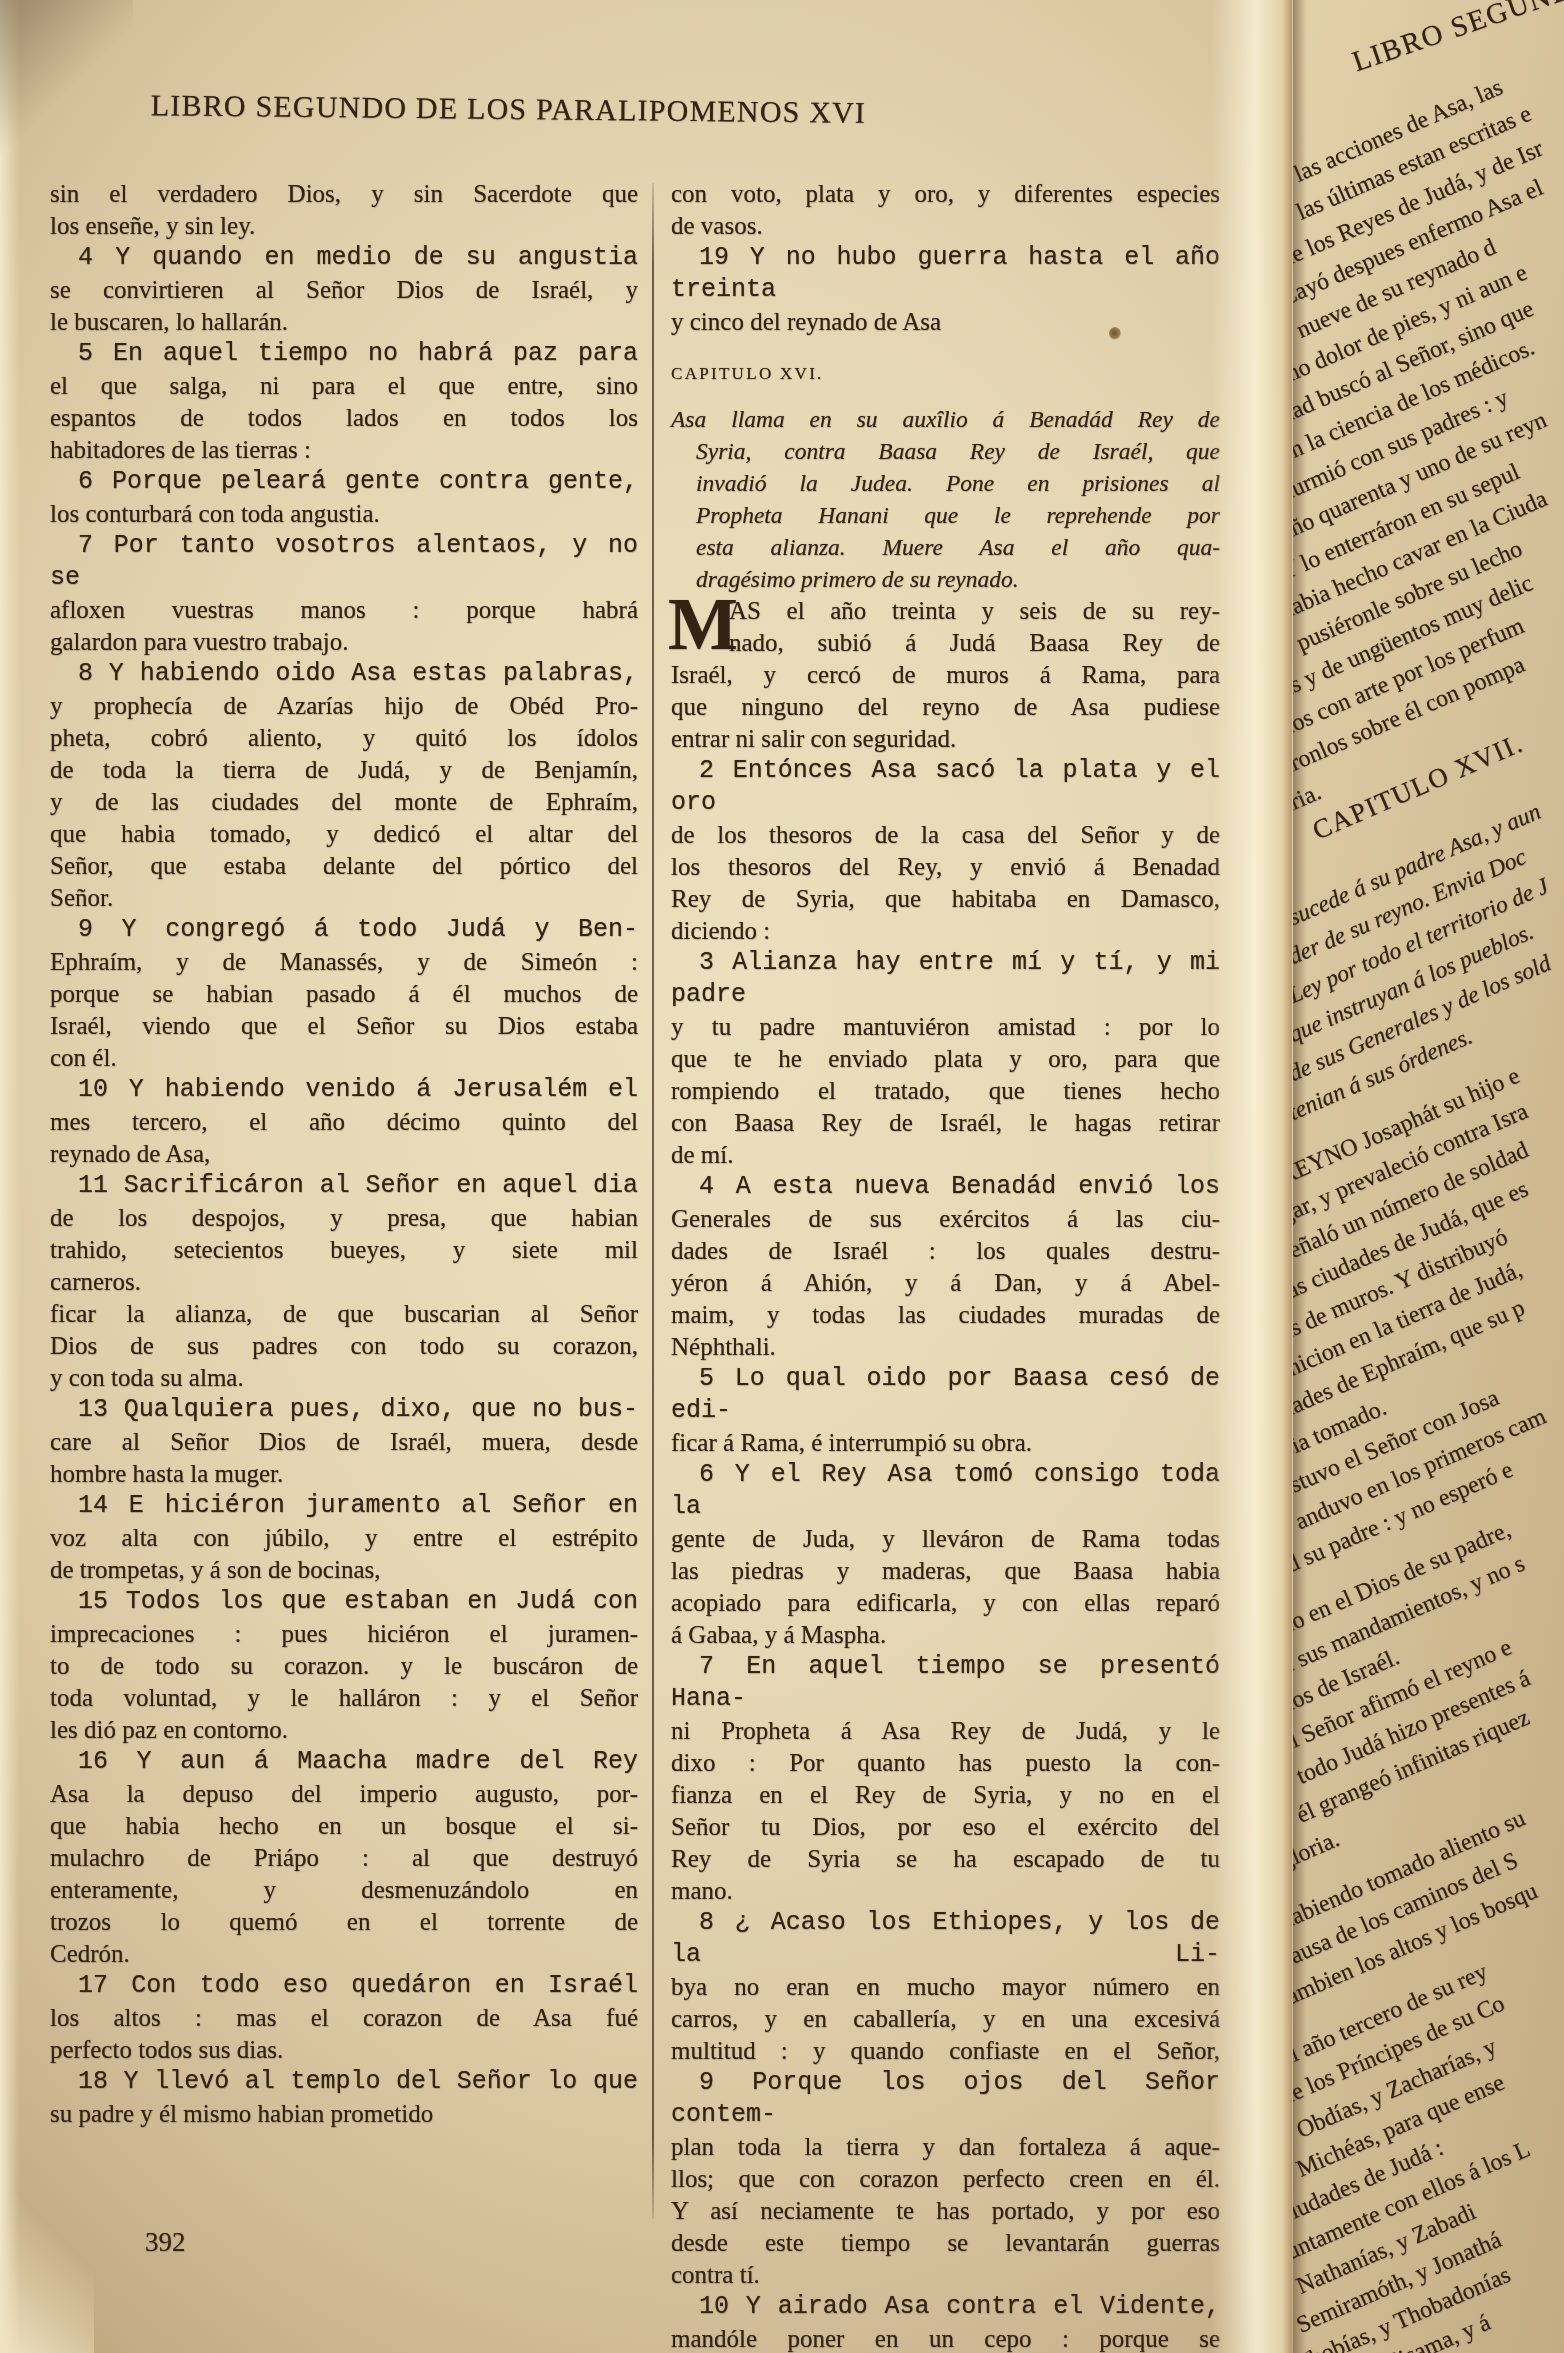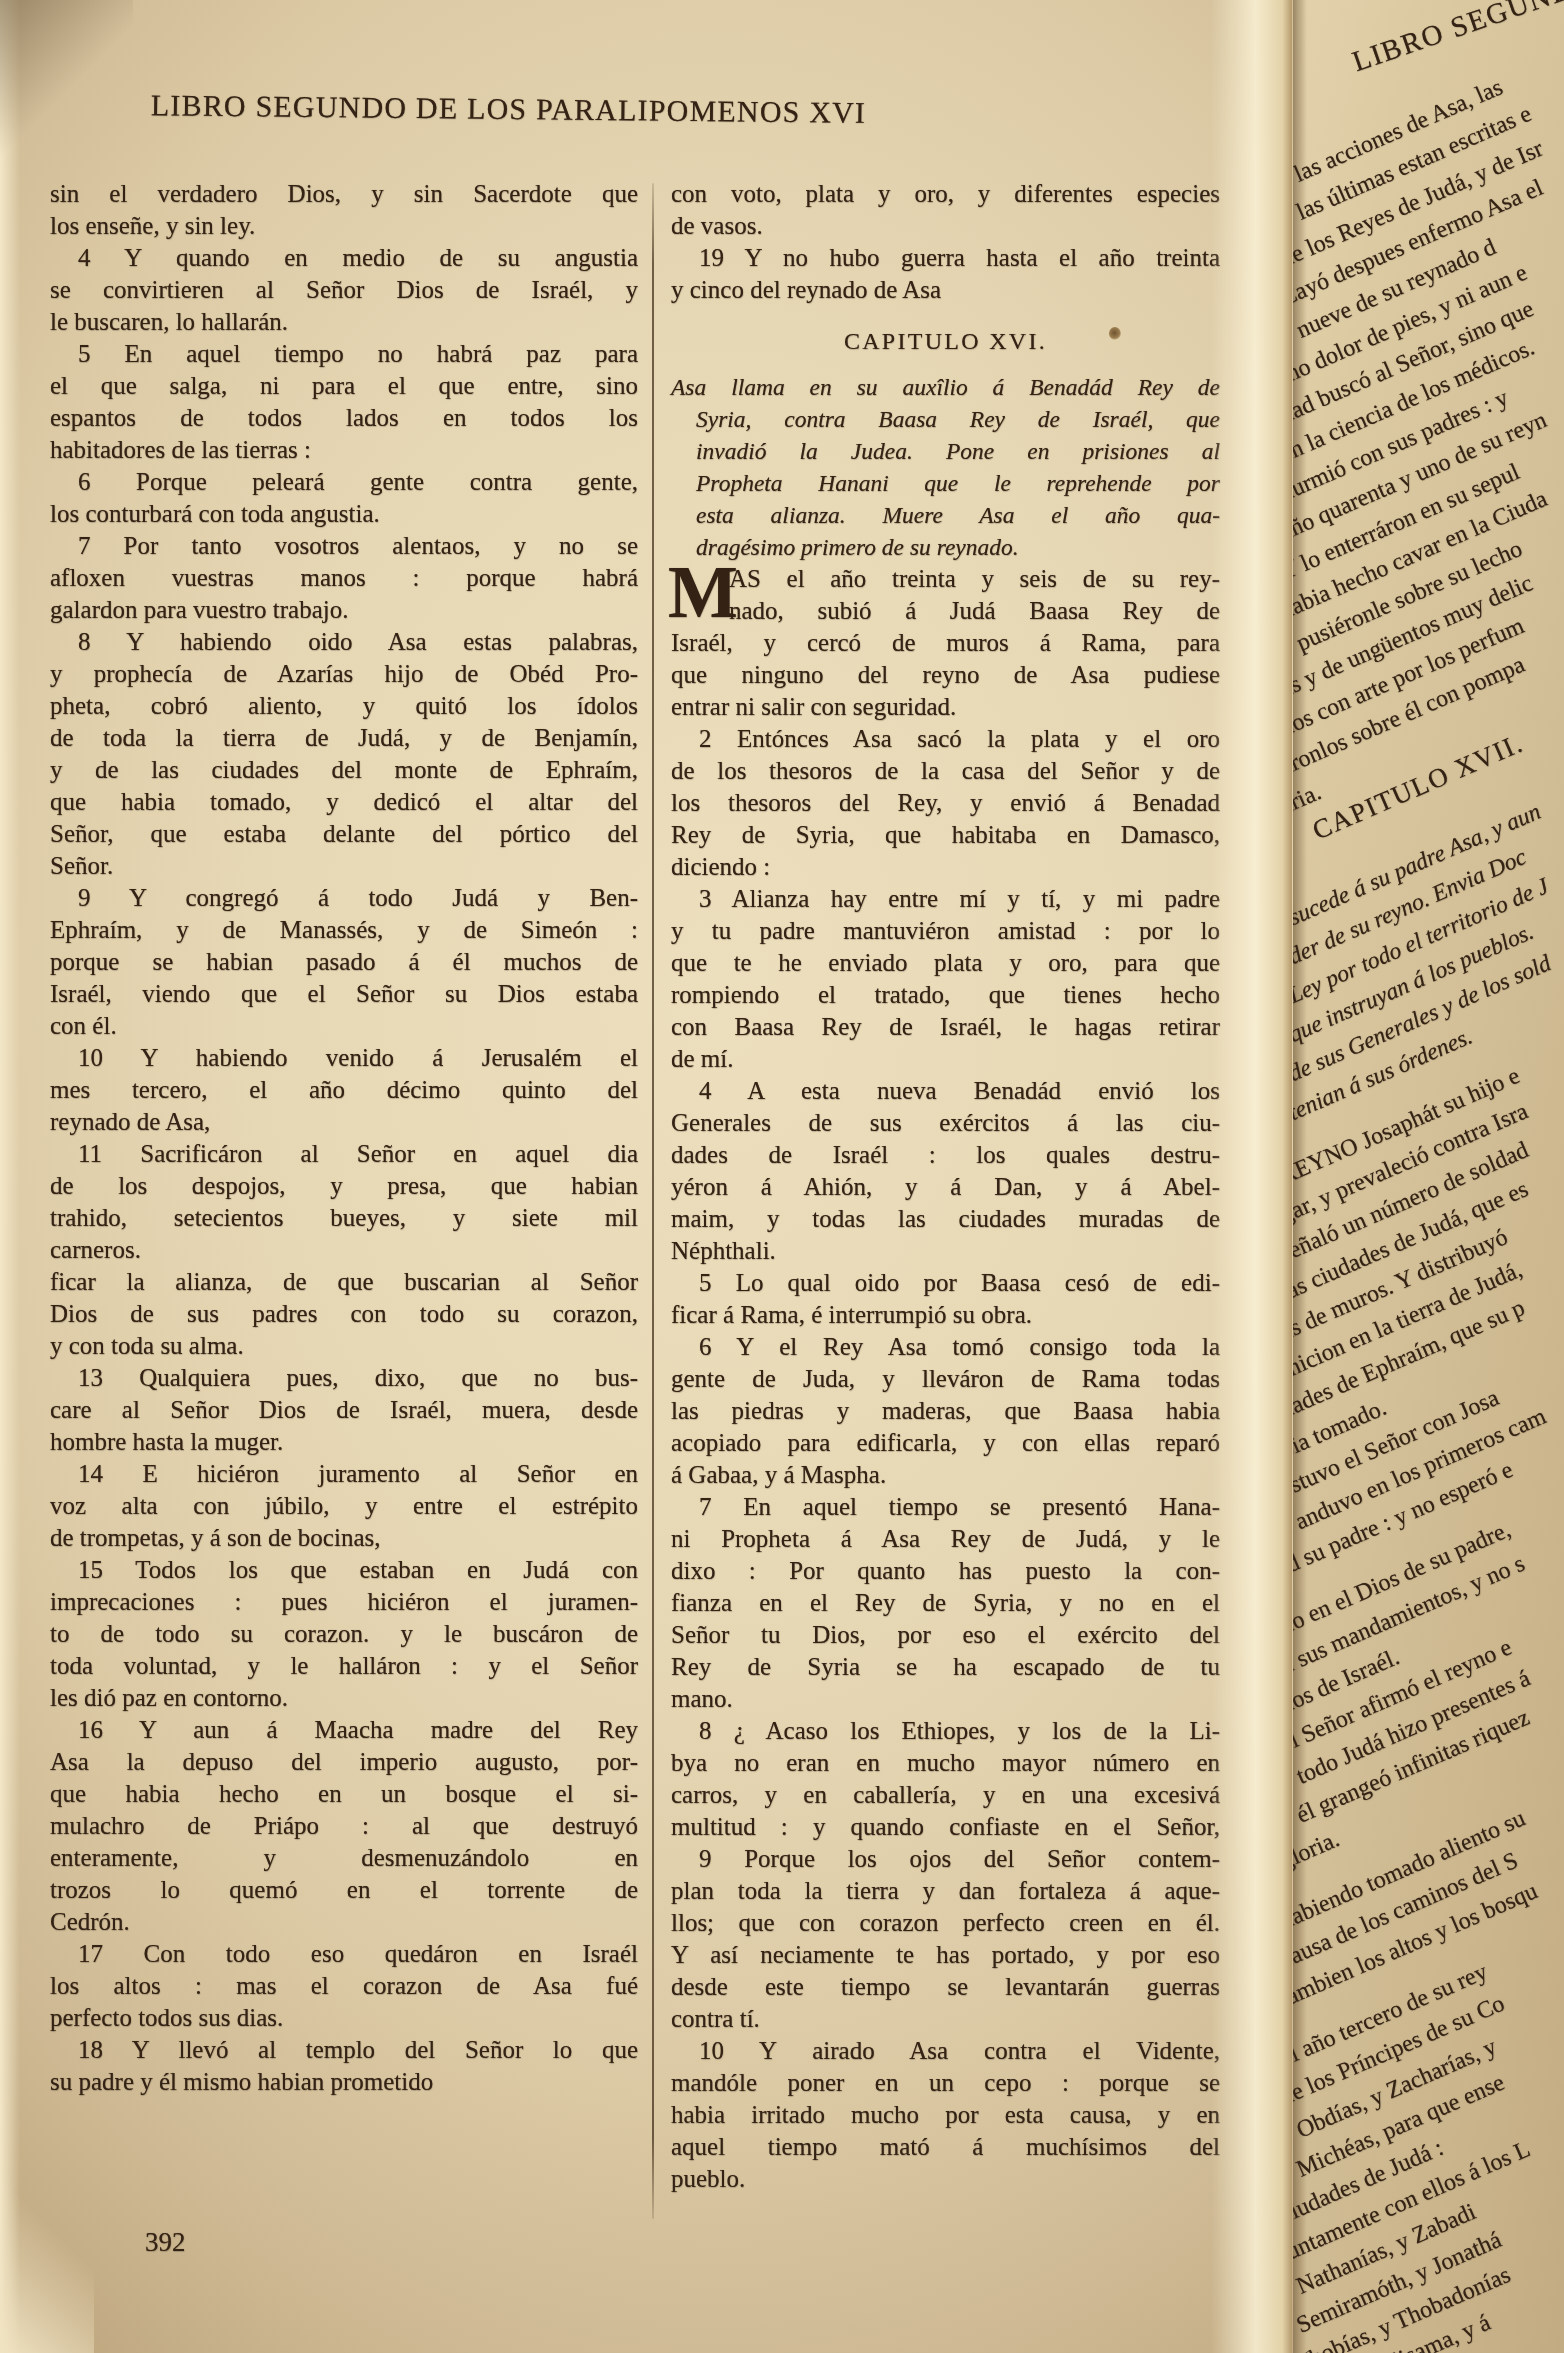--- a/index.html
+++ b/index.html
@@ -14,26 +14,26 @@
   .corner-bl{position:absolute;left:0;bottom:0;width:94px;height:203px;
     background:linear-gradient(45deg,#f0e3c2 0%,rgba(240,227,194,0) 60%);}
   .txt{text-shadow:0 0 0.8px rgba(52,35,21,.55),0.5px 0.7px 0.9px rgba(52,35,21,.22);}
   .header-row{position:absolute;left:0;top:92px;width:1017px;text-align:center;
     font-size:30px;letter-spacing:1.2px;transform:rotate(.6deg);white-space:nowrap;}
   .col{position:absolute;top:178px;font-size:25px;line-height:32px;}
   #col1{left:50px;width:588px;}
   #col2{left:671px;width:549px;}
   .ln{text-align:justify;text-align-last:justify;}
   .pe{text-align-last:auto;}
-  .vs{text-indent:28px;}
+  .vs{text-indent:28px;font-family:Liberation Mono, monospace;}
   .it{font-style:italic;font-size:23.5px;}
   .hang{padding-left:25px;}
   .dl{padding-left:58px;position:relative;}
   .dropcap{position:absolute;left:-3.1px;top:-1.6px;font-size:74px;line-height:63px;font-weight:bold;}
-  .chap-h{ text-align:center;font-size:24px;letter-spacing:2.3px;margin:20.3px 0 13.3px 0;line-height:31px;}
+  .chap-h{ text-align:left;font-size:17px;letter-spacing:2.3px;margin:20.3px 0 13.3px 0;line-height:31px;}
   .col-rule{position:absolute;left:652px;top:183px;width:2.3px;height:2036px;border-radius:1.6px;
     background:linear-gradient(180deg,rgba(60,40,22,.15),rgba(60,40,22,.7) 4%,rgba(60,40,22,.7) 96%,rgba(60,40,22,.15));}
   .pageno{position:absolute;left:145px;top:2227px;font-size:27px;}
   .spot{position:absolute;left:1109px;top:327px;width:11.7px;height:13.3px;border-radius:50%;
     background:radial-gradient(circle at 45% 45%,#6f5330 0%,#9c7f51 55%,rgba(156,127,81,0) 75%);}
   .gutter{position:absolute;left:1211px;top:0;width:81px;height:100%;
     background:linear-gradient(90deg,rgba(250,241,213,0) 0%,rgba(250,241,213,.85) 55%,#e3d2a8 88%,#b59a6d 100%);}
   .rp{position:absolute;left:1293px;top:0;width:272px;height:2354px;overflow:hidden;
     background:linear-gradient(100deg,#e2d2ab 0%,#dccaa2 18%,#d3c098 50%,#c9b38a 82%,#c2ab82 100%);}
   .rp::before{content:"";position:absolute;left:0;top:0;width:14px;height:100%;

